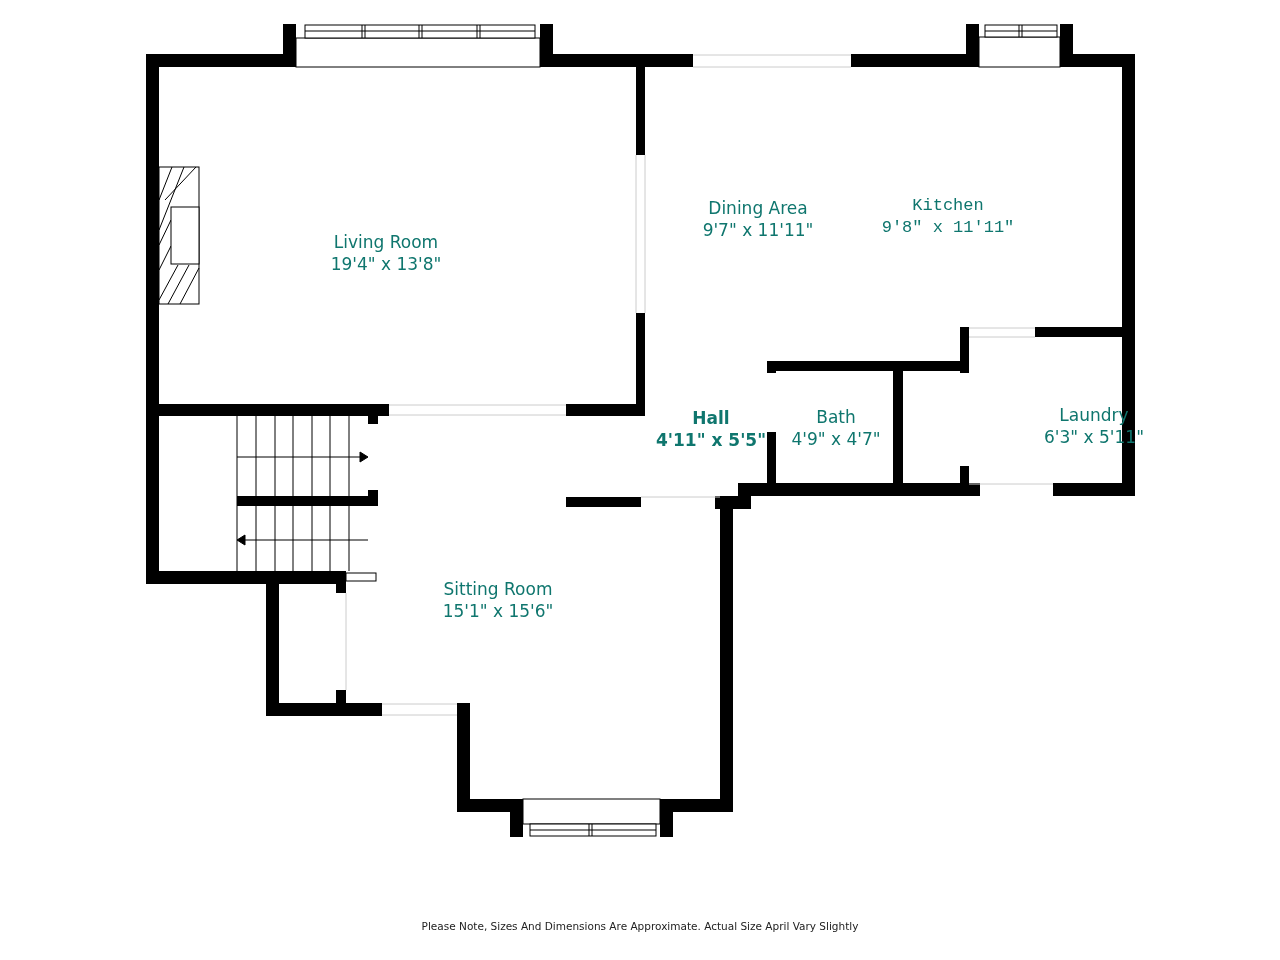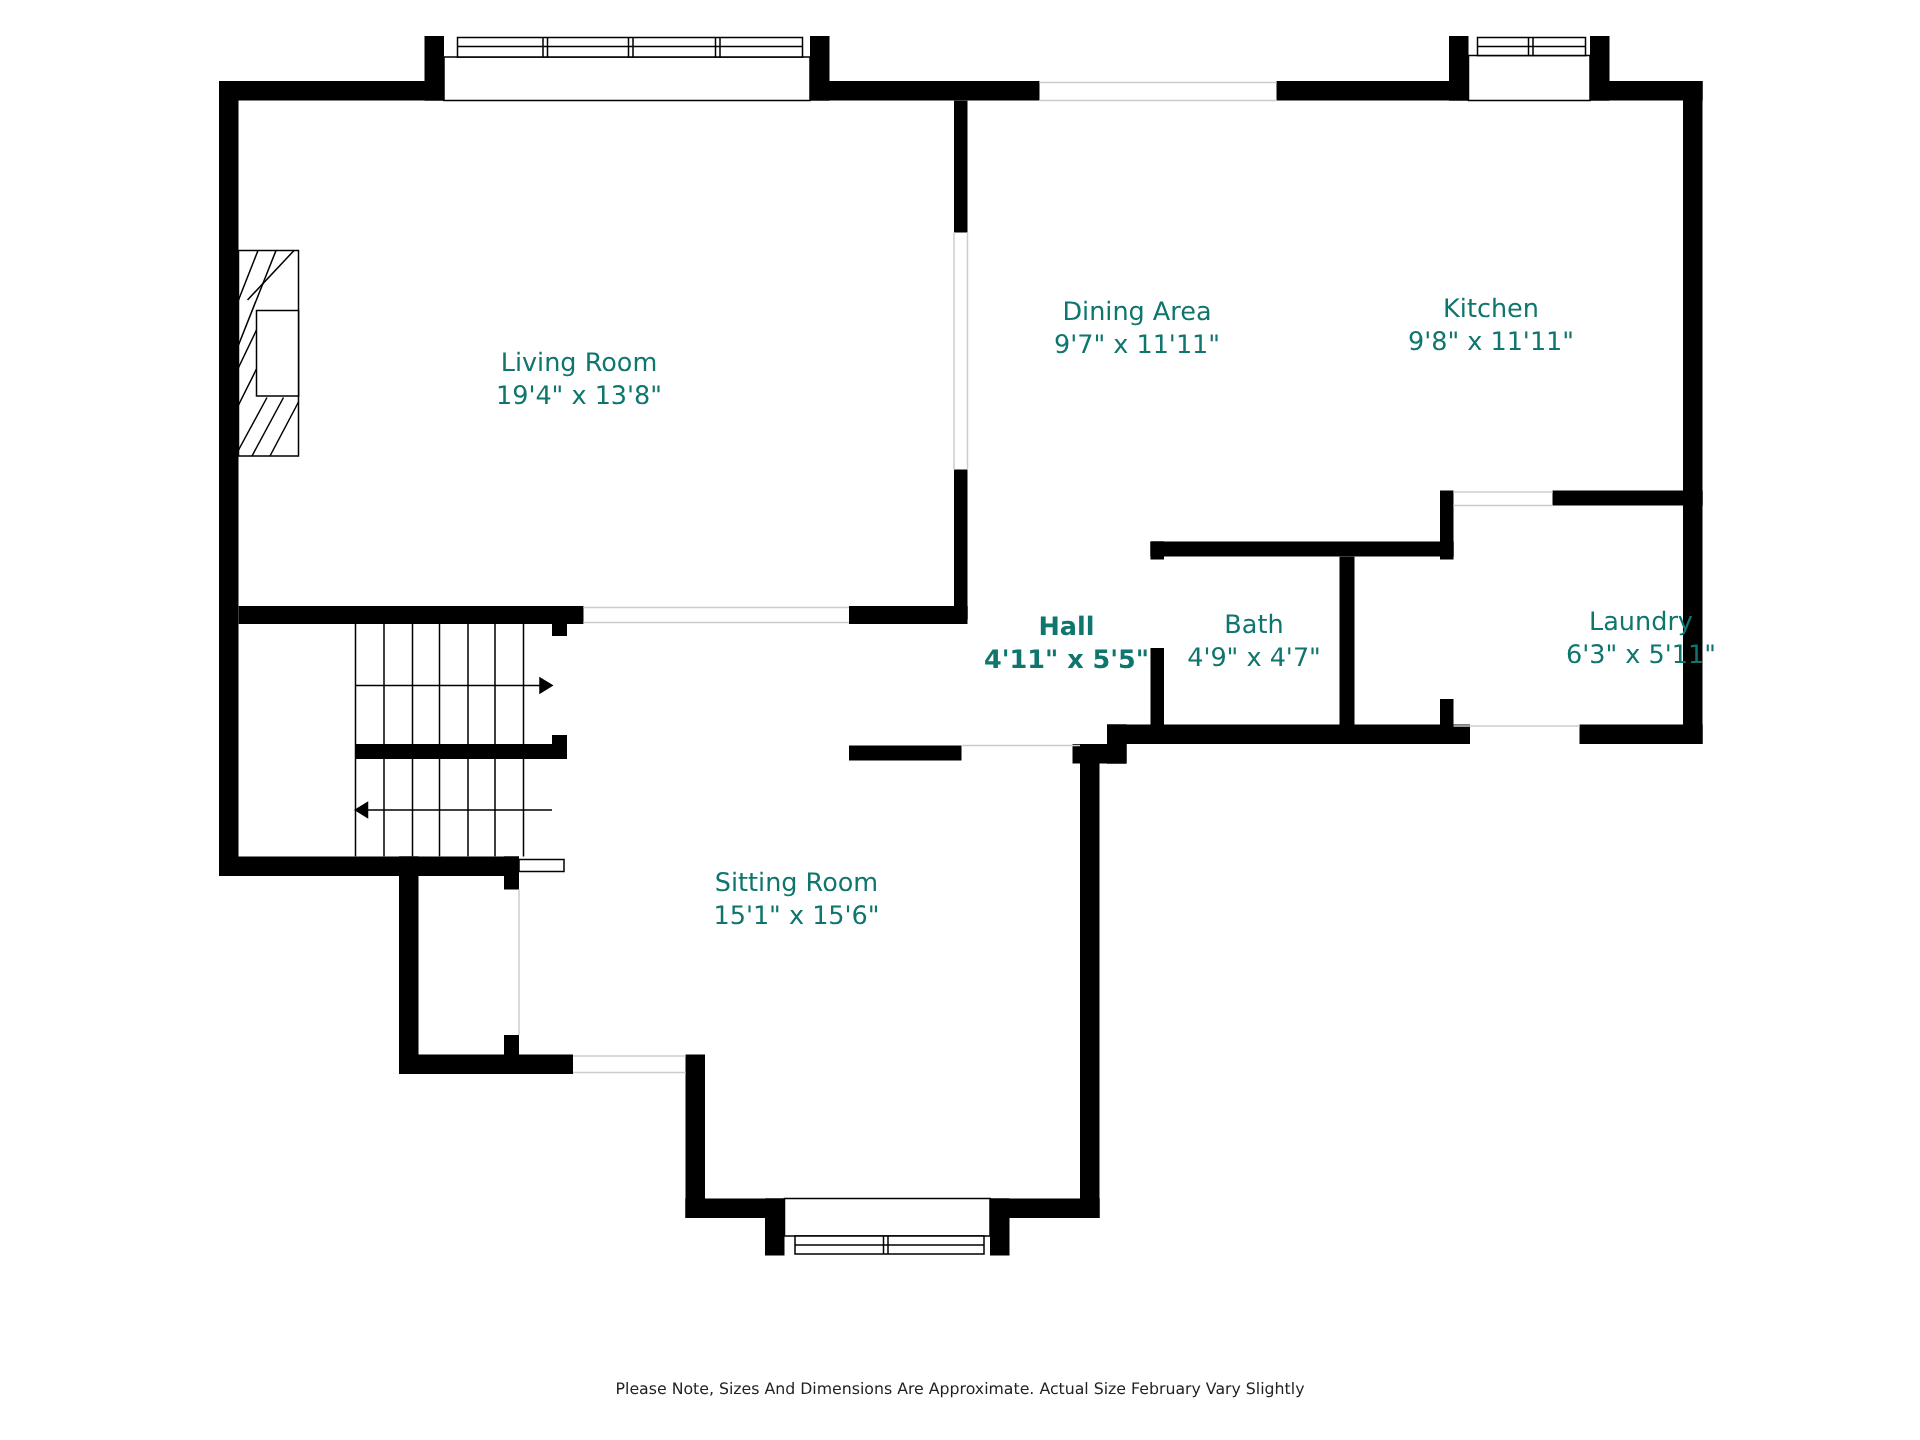--- a/index.html
+++ b/index.html
@@ -143,34 +143,34 @@
 </svg>
 
 <div class="room-label" style="left:386px; top:231px;">
   <span>Living Room</span>
   <span class="dim">19'4" x 13'8"</span>
 </div>
 <div class="room-label" style="left:758px; top:197px;">
   <span>Dining Area</span>
   <span class="dim">9'7" x 11'11"</span>
 </div>
-<div class="room-label" style="left:994px; top:195px;">
+<div class="room-label" style="left:948px; top:195px;font-family:Liberation Mono, monospace;">
   <span>Kitchen</span>
   <span class="dim">9'8" x 11'11"</span>
 </div>
 <div class="room-label" style="left:711px; top:407px;font-weight:bold;">
   <span>Hall</span>
   <span class="dim">4'11" x 5'5"</span>
 </div>
 <div class="room-label" style="left:836px; top:406px;">
   <span>Bath</span>
   <span class="dim">4'9" x 4'7"</span>
 </div>
 <div class="room-label" style="left:1094px; top:404px;">
   <span>Laundry</span>
   <span class="dim">6'3" x 5'11"</span>
 </div>
-<div class="room-label" style="left:531px; top:578px;">
+<div class="room-label" style="left:498px; top:578px;">
   <span>Sitting Room</span>
   <span class="dim">15'1" x 15'6"</span>
 </div>
 
-<div class="note">Please Note, Sizes And Dimensions Are Approximate. Actual Size February Vary Slightly</div>
+<div class="note">Please Note, Sizes And Dimensions Are Approximate. Actual Size April Vary Slightly</div>
 
 </body></html>

